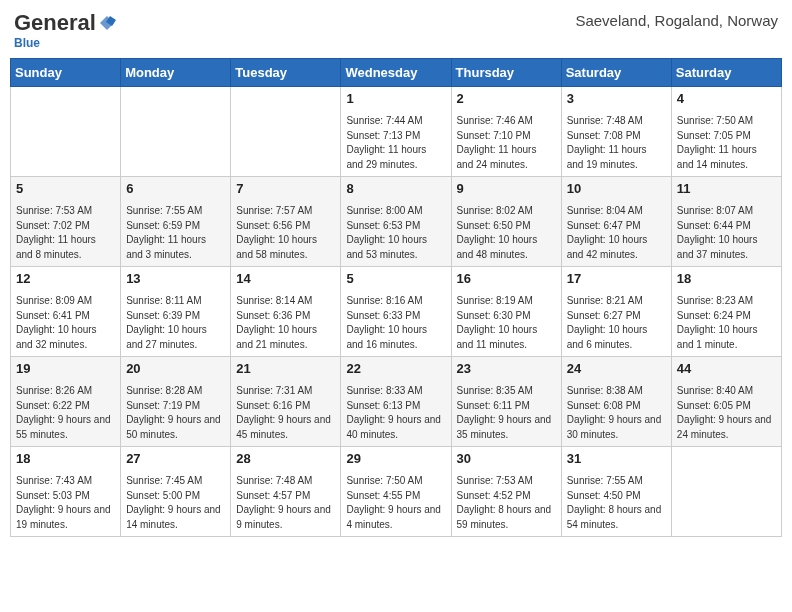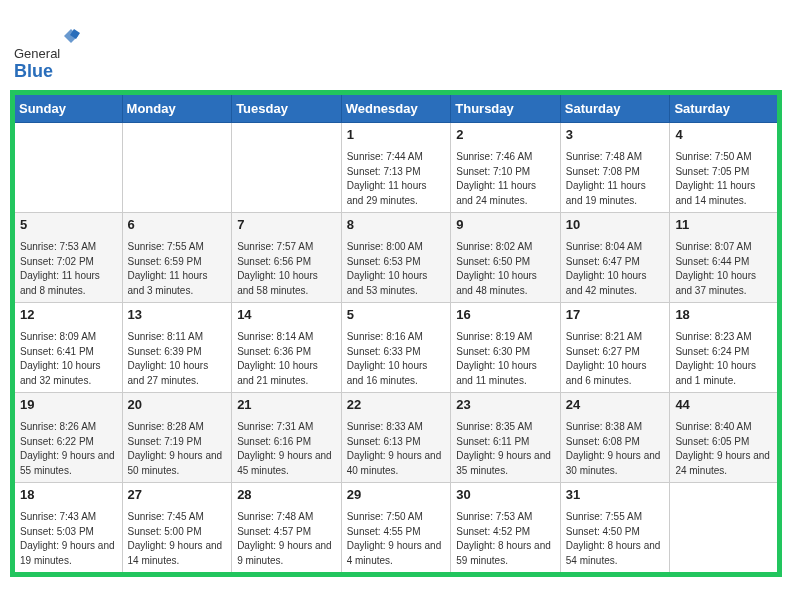--- a/index.html
+++ b/index.html
@@ -20,27 +20,26 @@
     .logo {
       display: flex;
       flex-direction: column;
       align-items: flex-start;
     }
     .logo-text {
       display: flex;
       align-items: center;
     }
     .logo-general {
-      font-size: 13px;
-      font-weight: normal;
+      font-size: 22px;
+      font-weight: bold;
       color: #333;
-      margin-top: 36px;
     }
     .logo-blue {
-      font-size: 18px;
+      font-size: 12px;
       font-weight: bold;
       color: #2a6ebb;
     }
     .logo-icon {
       width: 18px;
       height: 18px;
       margin-left: 2px;
     }
     .title-block {
       text-align: right;
@@ -52,21 +51,21 @@
       line-height: 1.1;
     }
     .location {
       font-size: 15px;
       color: #444;
       margin-top: 2px;
     }
     .calendar {
       width: 100%;
       border-collapse: collapse;
-      border: 5px solid #22c55e;
+      border: 1px solid #22c55e;
       padding-left: 32px;
     }
     .calendar th {
       background: #2a6ebb;
       color: #fff;
       font-size: 13px;
       font-weight: bold;
       padding: 6px 4px;
       text-align: left;
       border: 1px solid #1d5aa0;
@@ -107,20 +106,21 @@
     <div class="logo-text">
       <span class="logo-general">General</span>
       <svg class="logo-icon" viewBox="0 0 18 18">
         <polygon points="9,2 16,9 9,16 2,9" fill="#2a6ebb" opacity="0.7"></polygon>
         <polygon points="12,2 18,6 14,12 8,8" fill="#2a6ebb"></polygon>
       </svg>
     </div>
     <span class="logo-blue">Blue</span>
   </div>
   <div class="title-block">
+    <div class="location">Saeveland, Rogaland, Norway</div>
   </div>
 </div>
 
 <table class="calendar">
   <thead>
     <tr>
     <th>Sunday</th>
         <th>Monday</th>
         <th>Tuesday</th>
         <th>Wednesday</th>

